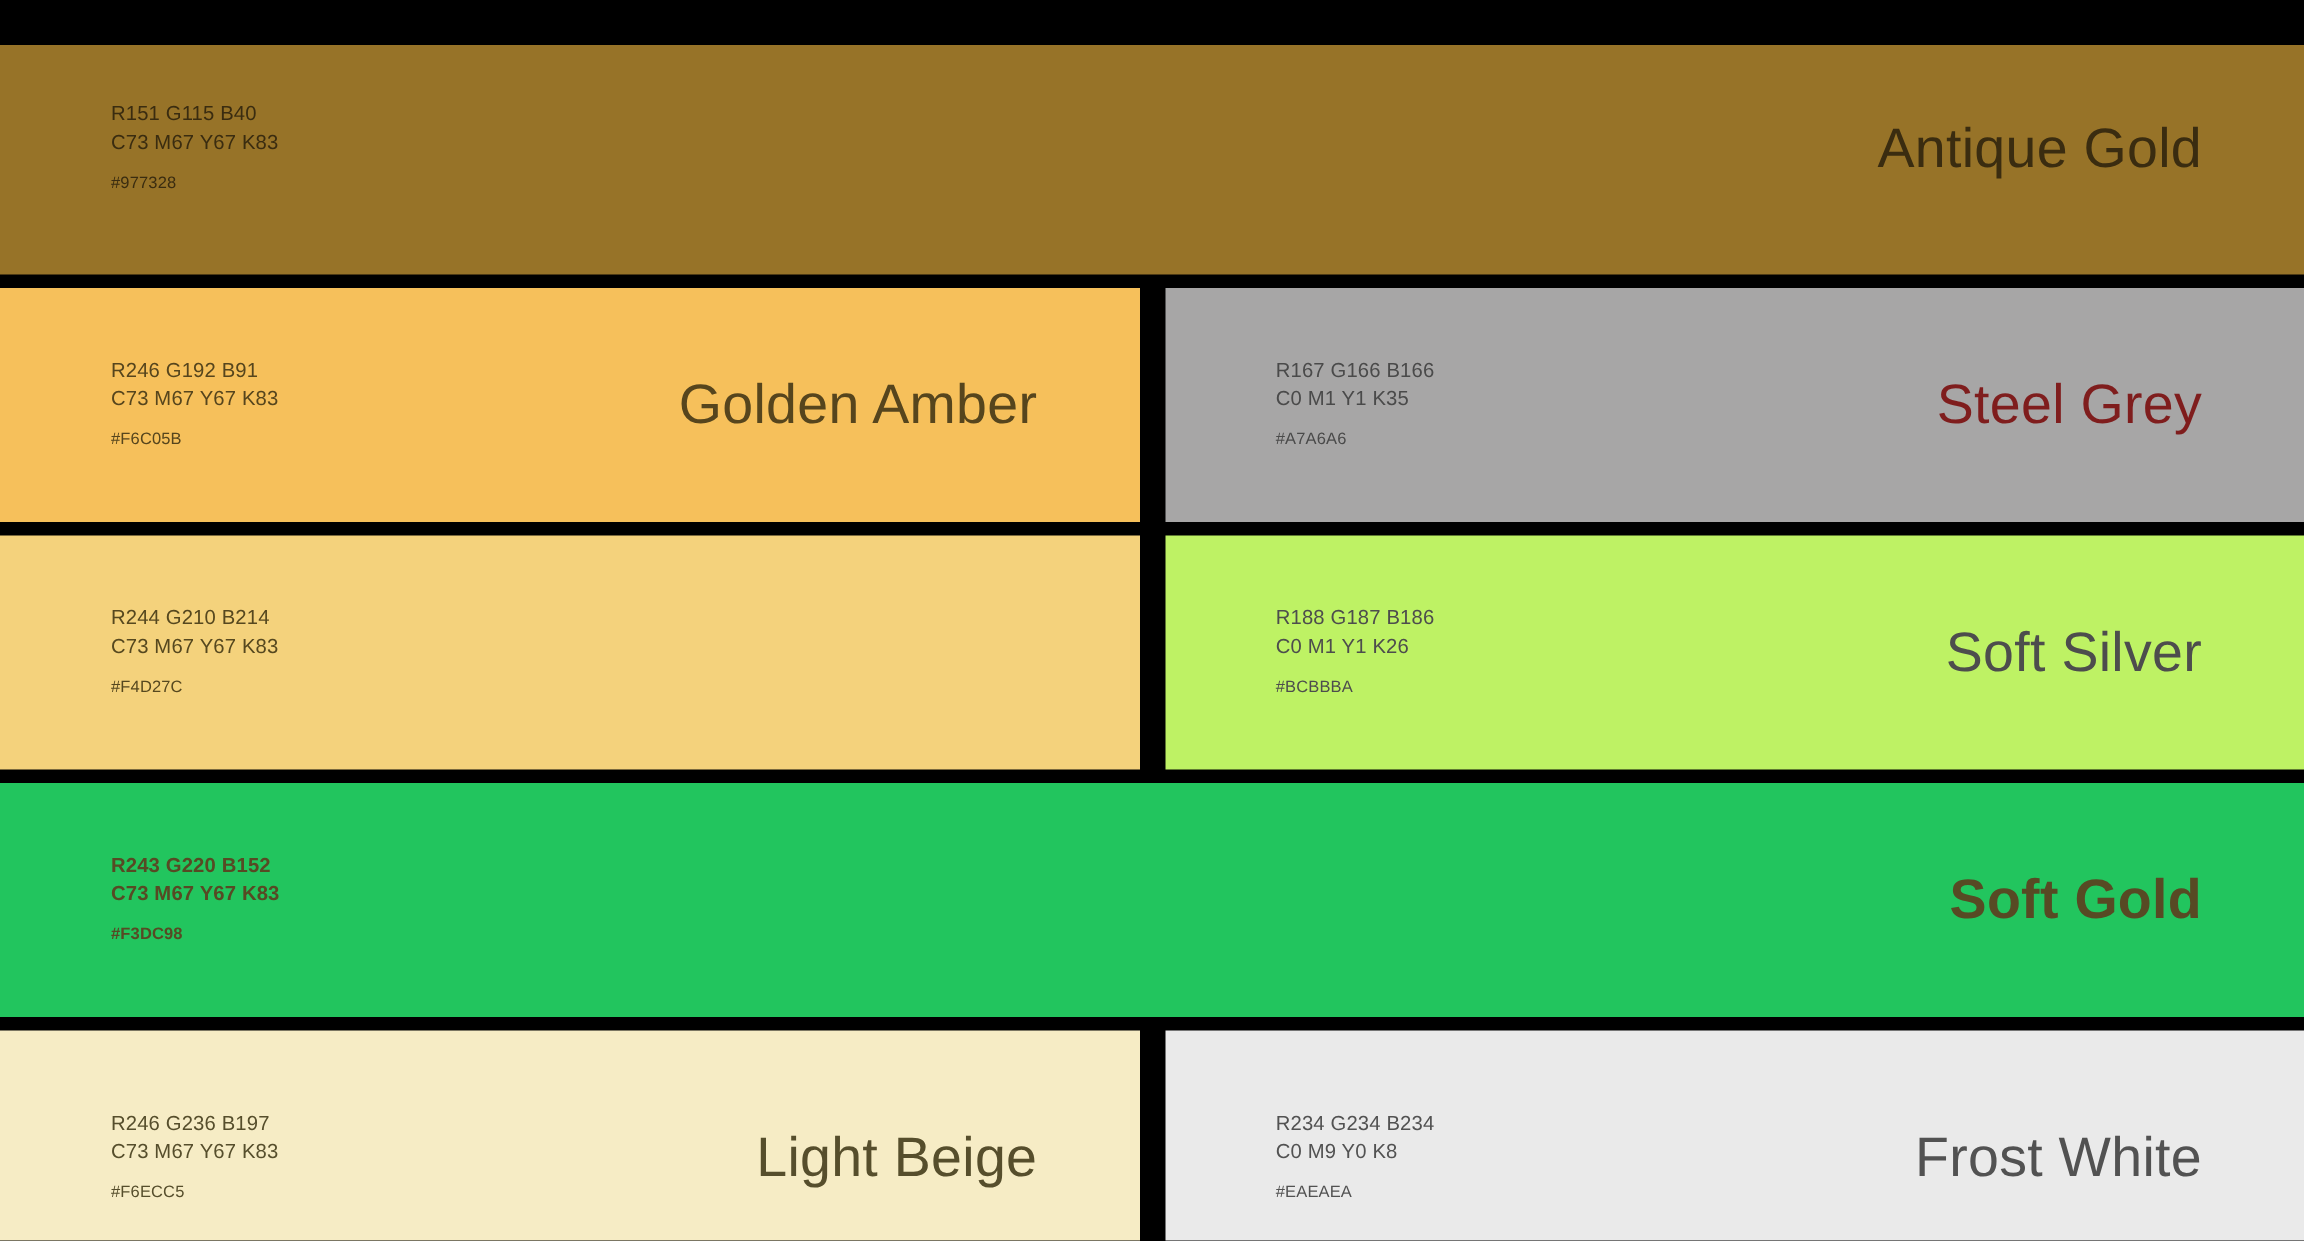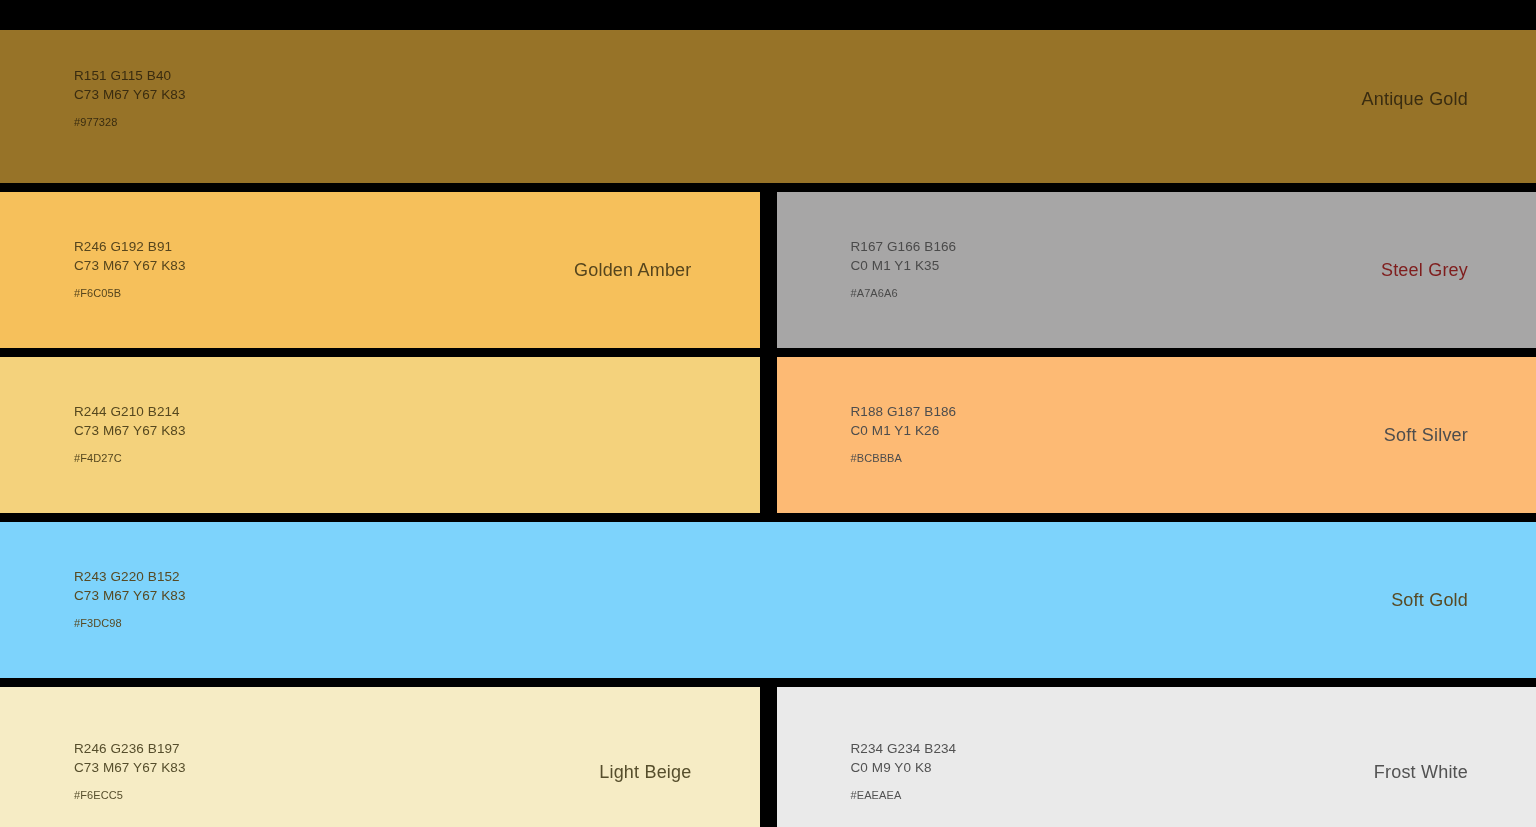--- a/index.html
+++ b/index.html
@@ -58,21 +58,21 @@
     line-height:19px;
     margin-top:9px;
     white-space:nowrap;
   }
 
   .name {
     position:absolute;
     right:68px;
     top:50%;
     transform:translateY(-50%);
-    font-size:18px;
+    font-size:37px;
     letter-spacing:0.2px;
     white-space:nowrap;
     user-select:none;
   }
   .row-full .name { top:69px; transform:translateY(-50%); }
 </style>
 </head>
 <body style="background: rgb(0, 0, 0);">
 
 <div class="palette">
@@ -108,32 +108,32 @@
   </div>
 
   <div class="row row-split">
     <div class="swatch" style="background: rgb(244, 210, 124);">
       <div class="meta" style="color: rgb(86, 72, 31);">
         <div class="rgb">R244 G210 B214</div>
         <div class="cmyk">C73 M67 Y67 K83</div>
         <div class="hex">#F4D27C</div>
       </div>
     </div>
-    <div class="swatch" style="background: #fdba74;">
+    <div class="swatch" style="background: #bef264;">
       <div class="meta" style="color: rgb(77, 77, 77);">
         <div class="rgb">R188 G187 B186</div>
         <div class="cmyk">C0 M1 Y1 K26</div>
         <div class="hex">#BCBBBA</div>
       </div>
       <div class="name" style="color: rgb(77, 77, 77);">Soft Silver</div>
     </div>
   </div>
 
   <div class="row row-split">
-    <div class="swatch" style="background: #7dd3fc;">
+    <div class="swatch" style="background: #22c55e; font-weight: bold;">
       <div class="meta" style="color: rgb(87, 74, 36);">
         <div class="rgb">R243 G220 B152</div>
         <div class="cmyk">C73 M67 Y67 K83</div>
         <div class="hex">#F3DC98</div>
       </div>
       <div class="name" style="color: rgb(87, 74, 36);">Soft Gold</div>
     </div>
   </div>
 
   <div class="row row-split last">

